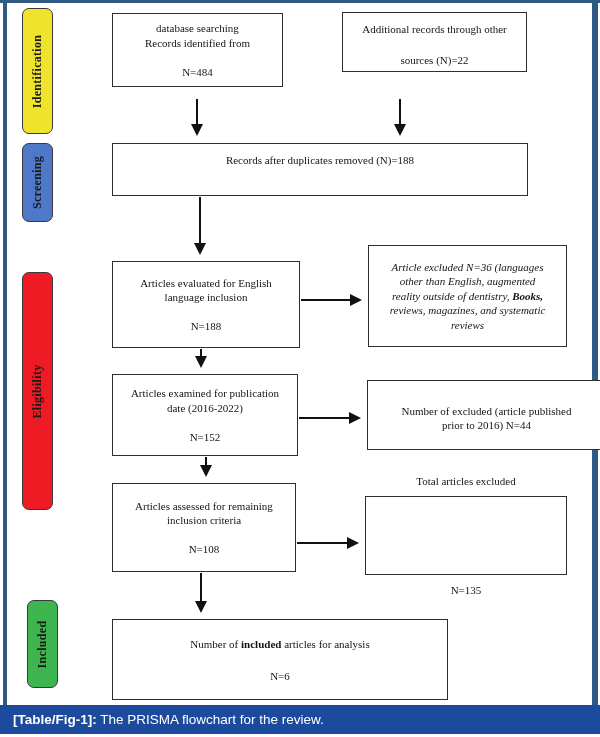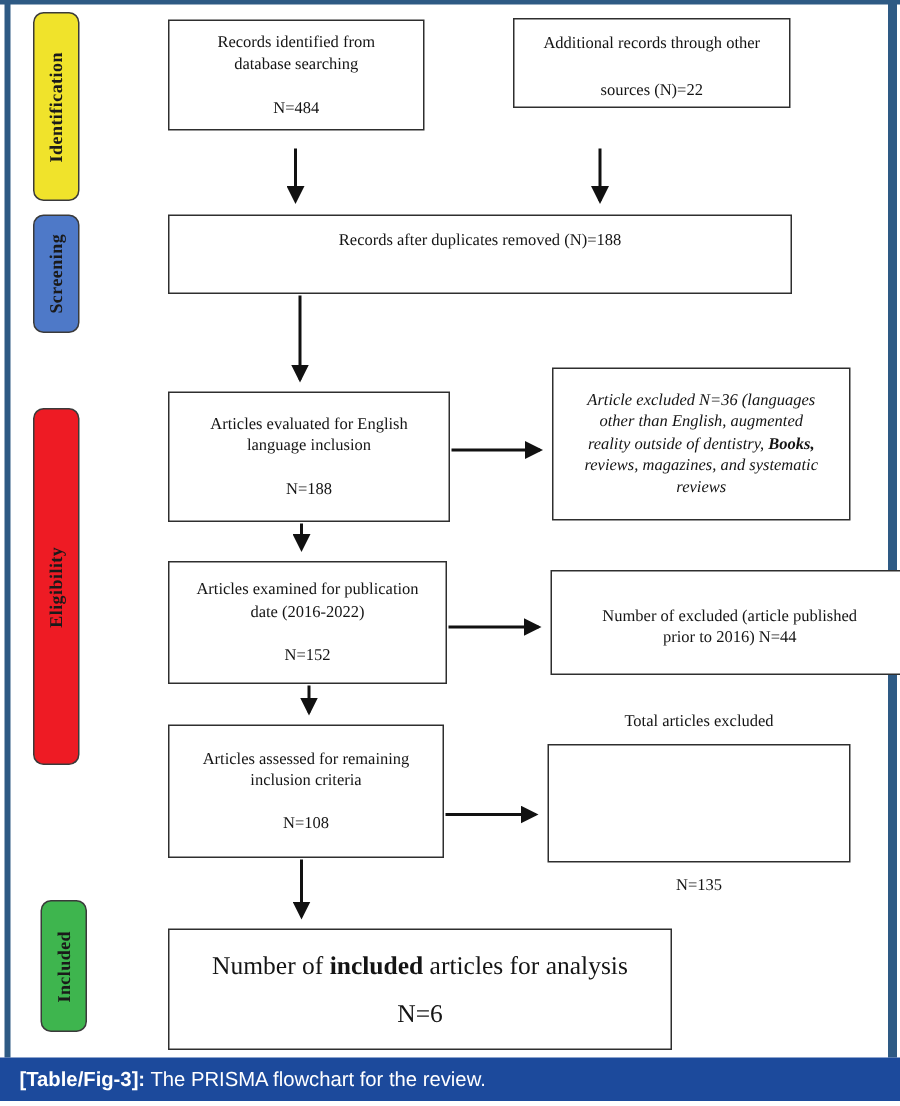--- a/index.html
+++ b/index.html
@@ -31,21 +31,21 @@
 
   #box-records{left:112px;top:13px;width:171px;height:74px;}
   #box-additional{left:342px;top:12px;width:185px;height:60px;justify-content:flex-start;padding-top:9px;gap:16px;}
   #box-duplicates{left:112px;top:143px;width:416px;height:53px;justify-content:flex-start;padding-top:9px;}
   #box-english{left:112px;top:261px;width:188px;height:87px;}
   #box-excluded-language{left:368px;top:245px;width:199px;height:102px;font-style:italic;}
   #box-publication-date{left:112px;top:374px;width:186px;height:82px;}
   #box-excluded-date{left:367px;top:380px;width:239px;height:70px;justify-content:center;padding-top:8px;}
   #box-criteria{left:112px;top:483px;width:184px;height:89px;}
   #box-excluded-total{left:365px;top:496px;width:202px;height:79px;gap:40px;}
-  #box-included{left:112px;top:619px;width:336px;height:81px;font-size:17px;line-height:16px;}
+  #box-included{left:112px;top:619px;width:336px;height:81px;font-size:11px;line-height:16px;}
 
   #arrow-layer{position:absolute;left:0;top:0;width:600px;height:737px;pointer-events:none;}
 
   
   #caption-bar{position:absolute;left:0;top:705px;width:600px;height:29px;background:#1c4a9c;
     color:#fff;font-family:"Liberation Sans",sans-serif;font-size:13.5px;
     display:flex;align-items:center;padding-left:13px;box-sizing:border-box;}
   #caption-bar .cap-label{font-weight:bold;}
   #caption-bar .cap-text{white-space:pre;}
 </style>
@@ -65,22 +65,22 @@
     <span>Screening</span>
   </div>
   <div class="stage-label" id="stage-eligibility" style="background: rgb(238, 27, 36);">
     <span>Eligibility</span>
   </div>
   <div class="stage-label" id="stage-included" style="background: rgb(62, 181, 78);">
     <span>Included</span>
   </div>
 
   <div class="box" id="box-records">
+      <div class="line"><span>database searching</span></div>
       <div class="line"><span>Records identified from</span></div>
-      <div class="line"><span>database searching</span></div>
       <div class="line">&nbsp;</div>
       <div class="line"><span>N=484</span></div>
     </div>
   <div class="box" id="box-additional">
       <div class="line"><span>Additional records through other</span></div>
       <div class="line"><span>sources (N)=22</span></div>
     </div>
   <div class="box" id="box-duplicates">
       <div class="line"><span>Records after duplicates removed (N)=188</span></div>
     </div>
@@ -135,17 +135,17 @@
     <line x1="200" y1="197" x2="200" y2="253" stroke="#111" stroke-width="2" marker-end="url(#ah)"></line>
     <line x1="301" y1="300" x2="360" y2="300" stroke="#111" stroke-width="2" marker-end="url(#ah)"></line>
     <line x1="201" y1="349" x2="201" y2="366" stroke="#111" stroke-width="2" marker-end="url(#ah)"></line>
     <line x1="299" y1="418" x2="359" y2="418" stroke="#111" stroke-width="2" marker-end="url(#ah)"></line>
     <line x1="206" y1="457" x2="206" y2="475" stroke="#111" stroke-width="2" marker-end="url(#ah)"></line>
     <line x1="297" y1="543" x2="357" y2="543" stroke="#111" stroke-width="2" marker-end="url(#ah)"></line>
     <line x1="201" y1="573" x2="201" y2="611" stroke="#111" stroke-width="2" marker-end="url(#ah)"></line>
   </svg>
 
   <div id="caption-bar" style="background: rgb(28, 74, 156);">
-    <span class="cap-label">[Table/Fig-3]:</span>
+    <span class="cap-label">[Table/Fig-1]:</span>
       <span class="cap-text"> The PRISMA flowchart for the review.</span>
   </div>
 
 </div>
 
 </body></html>

